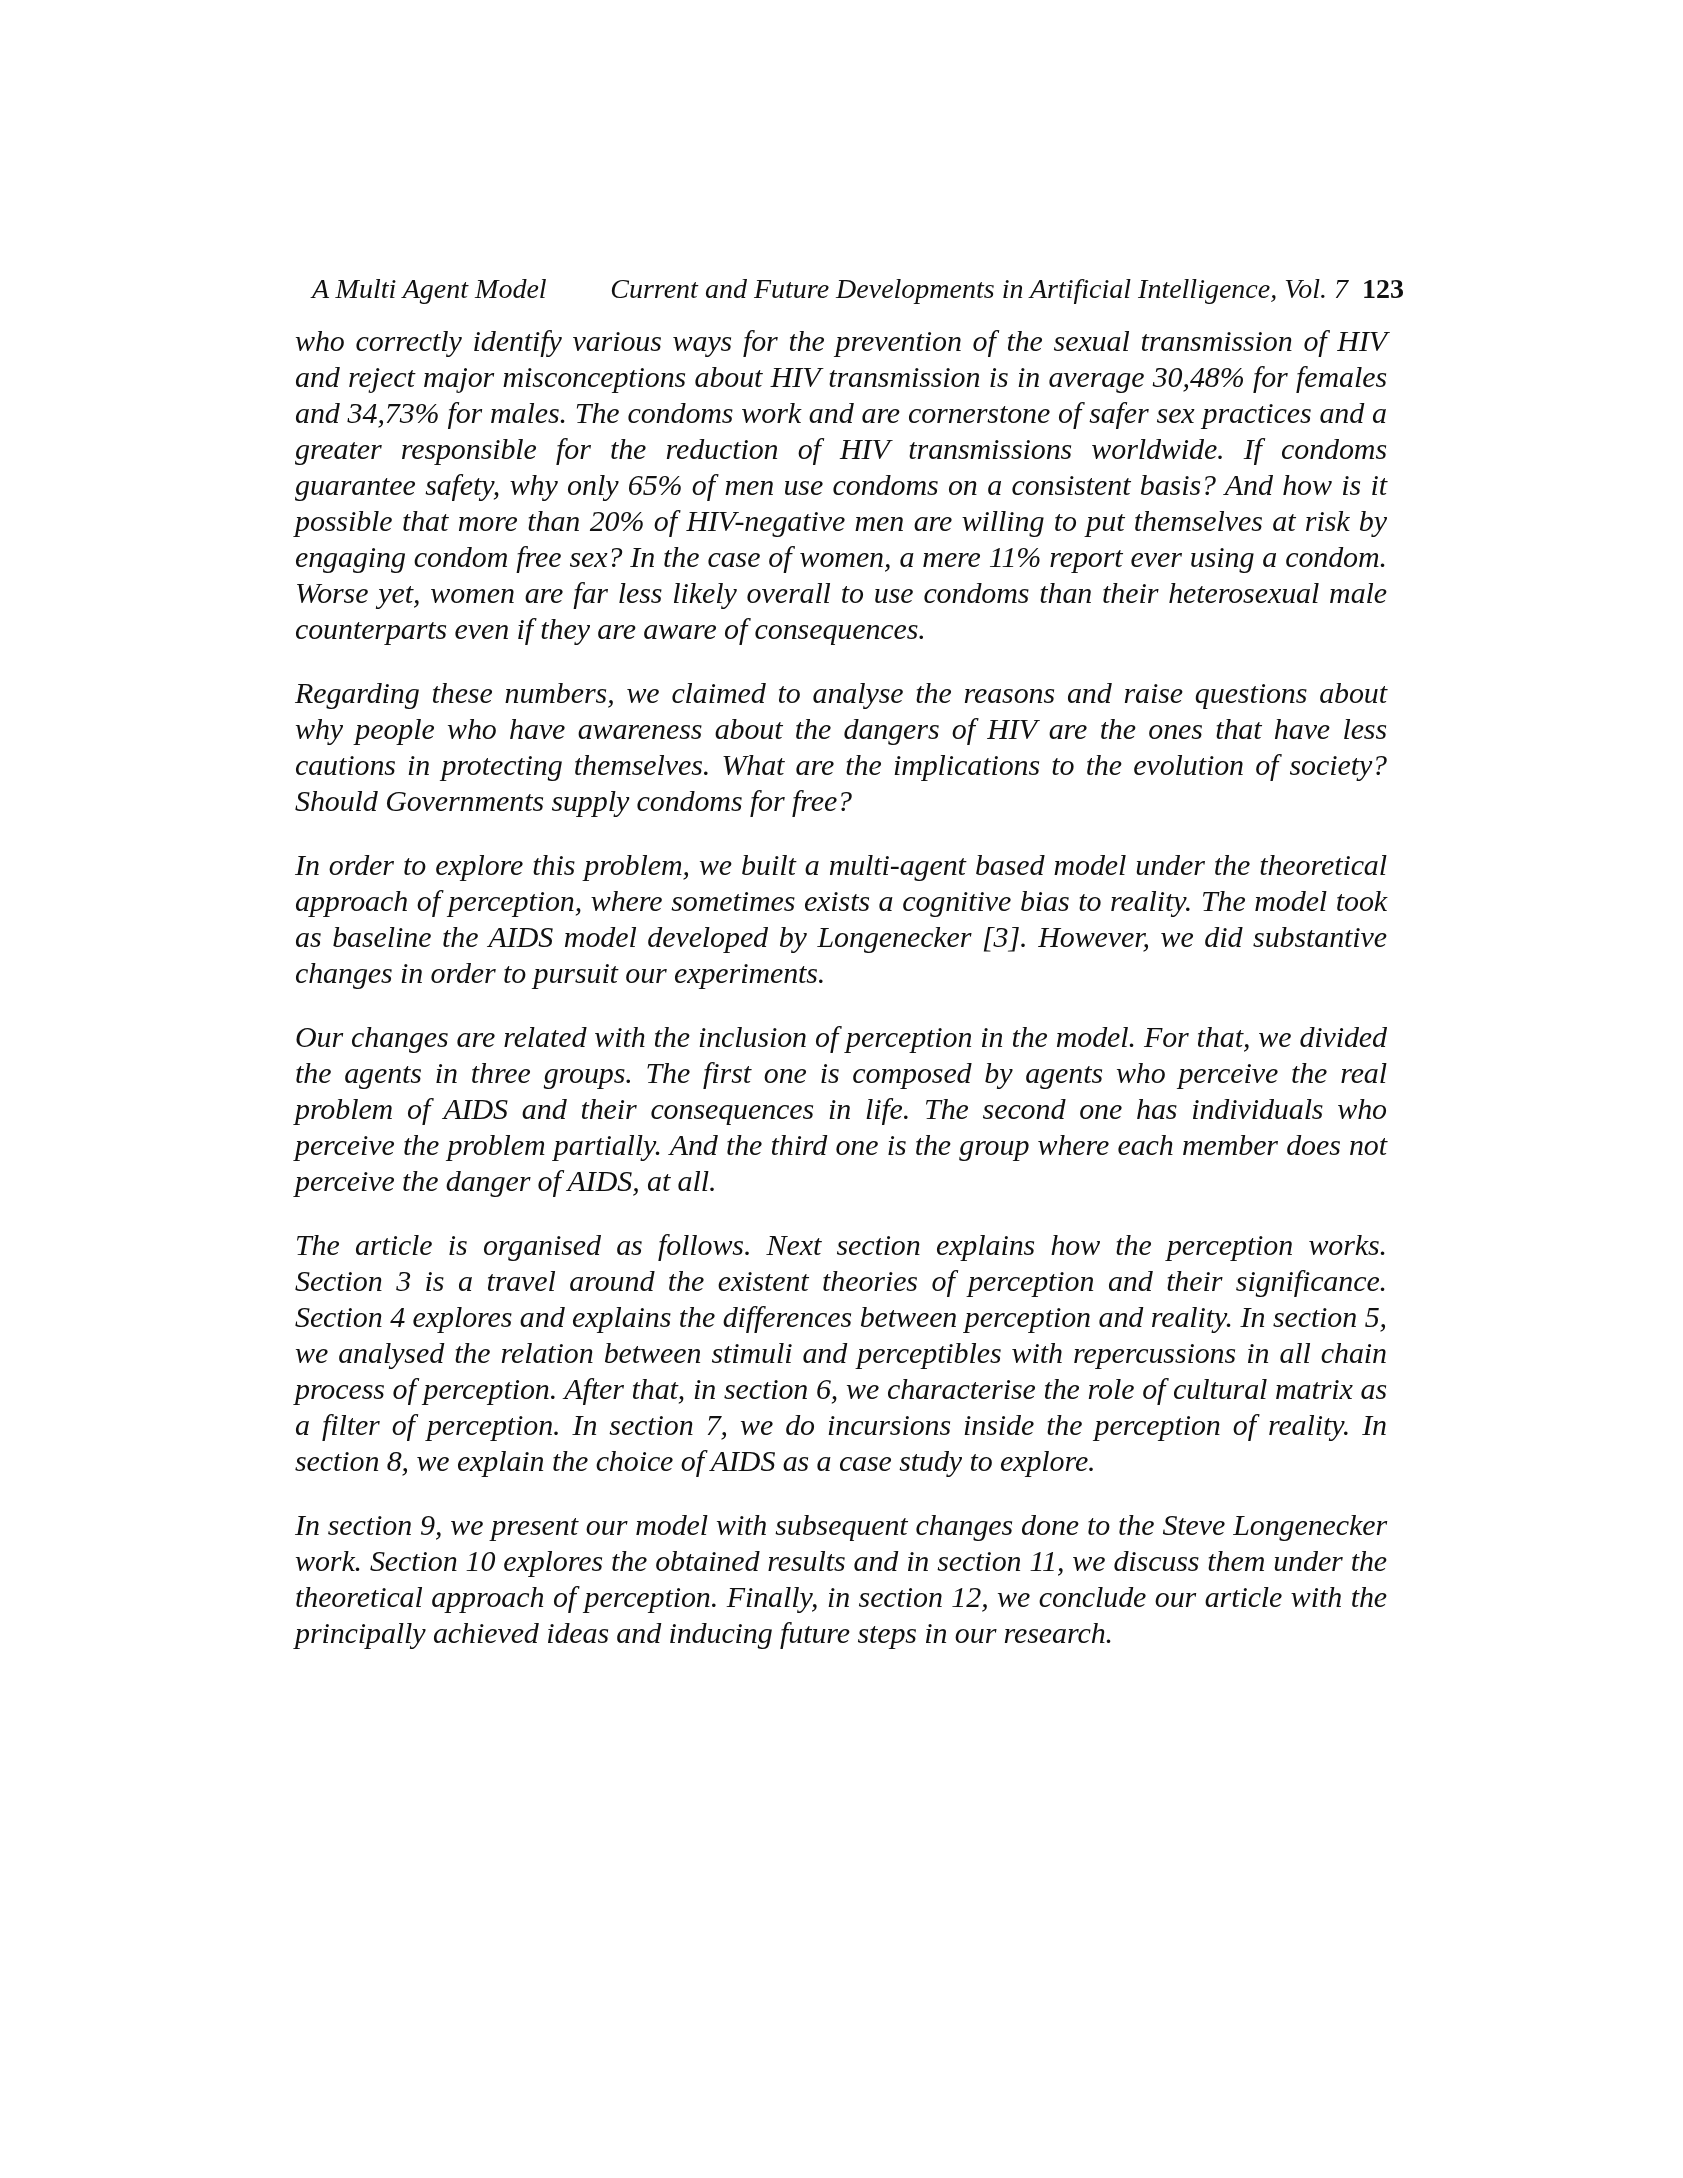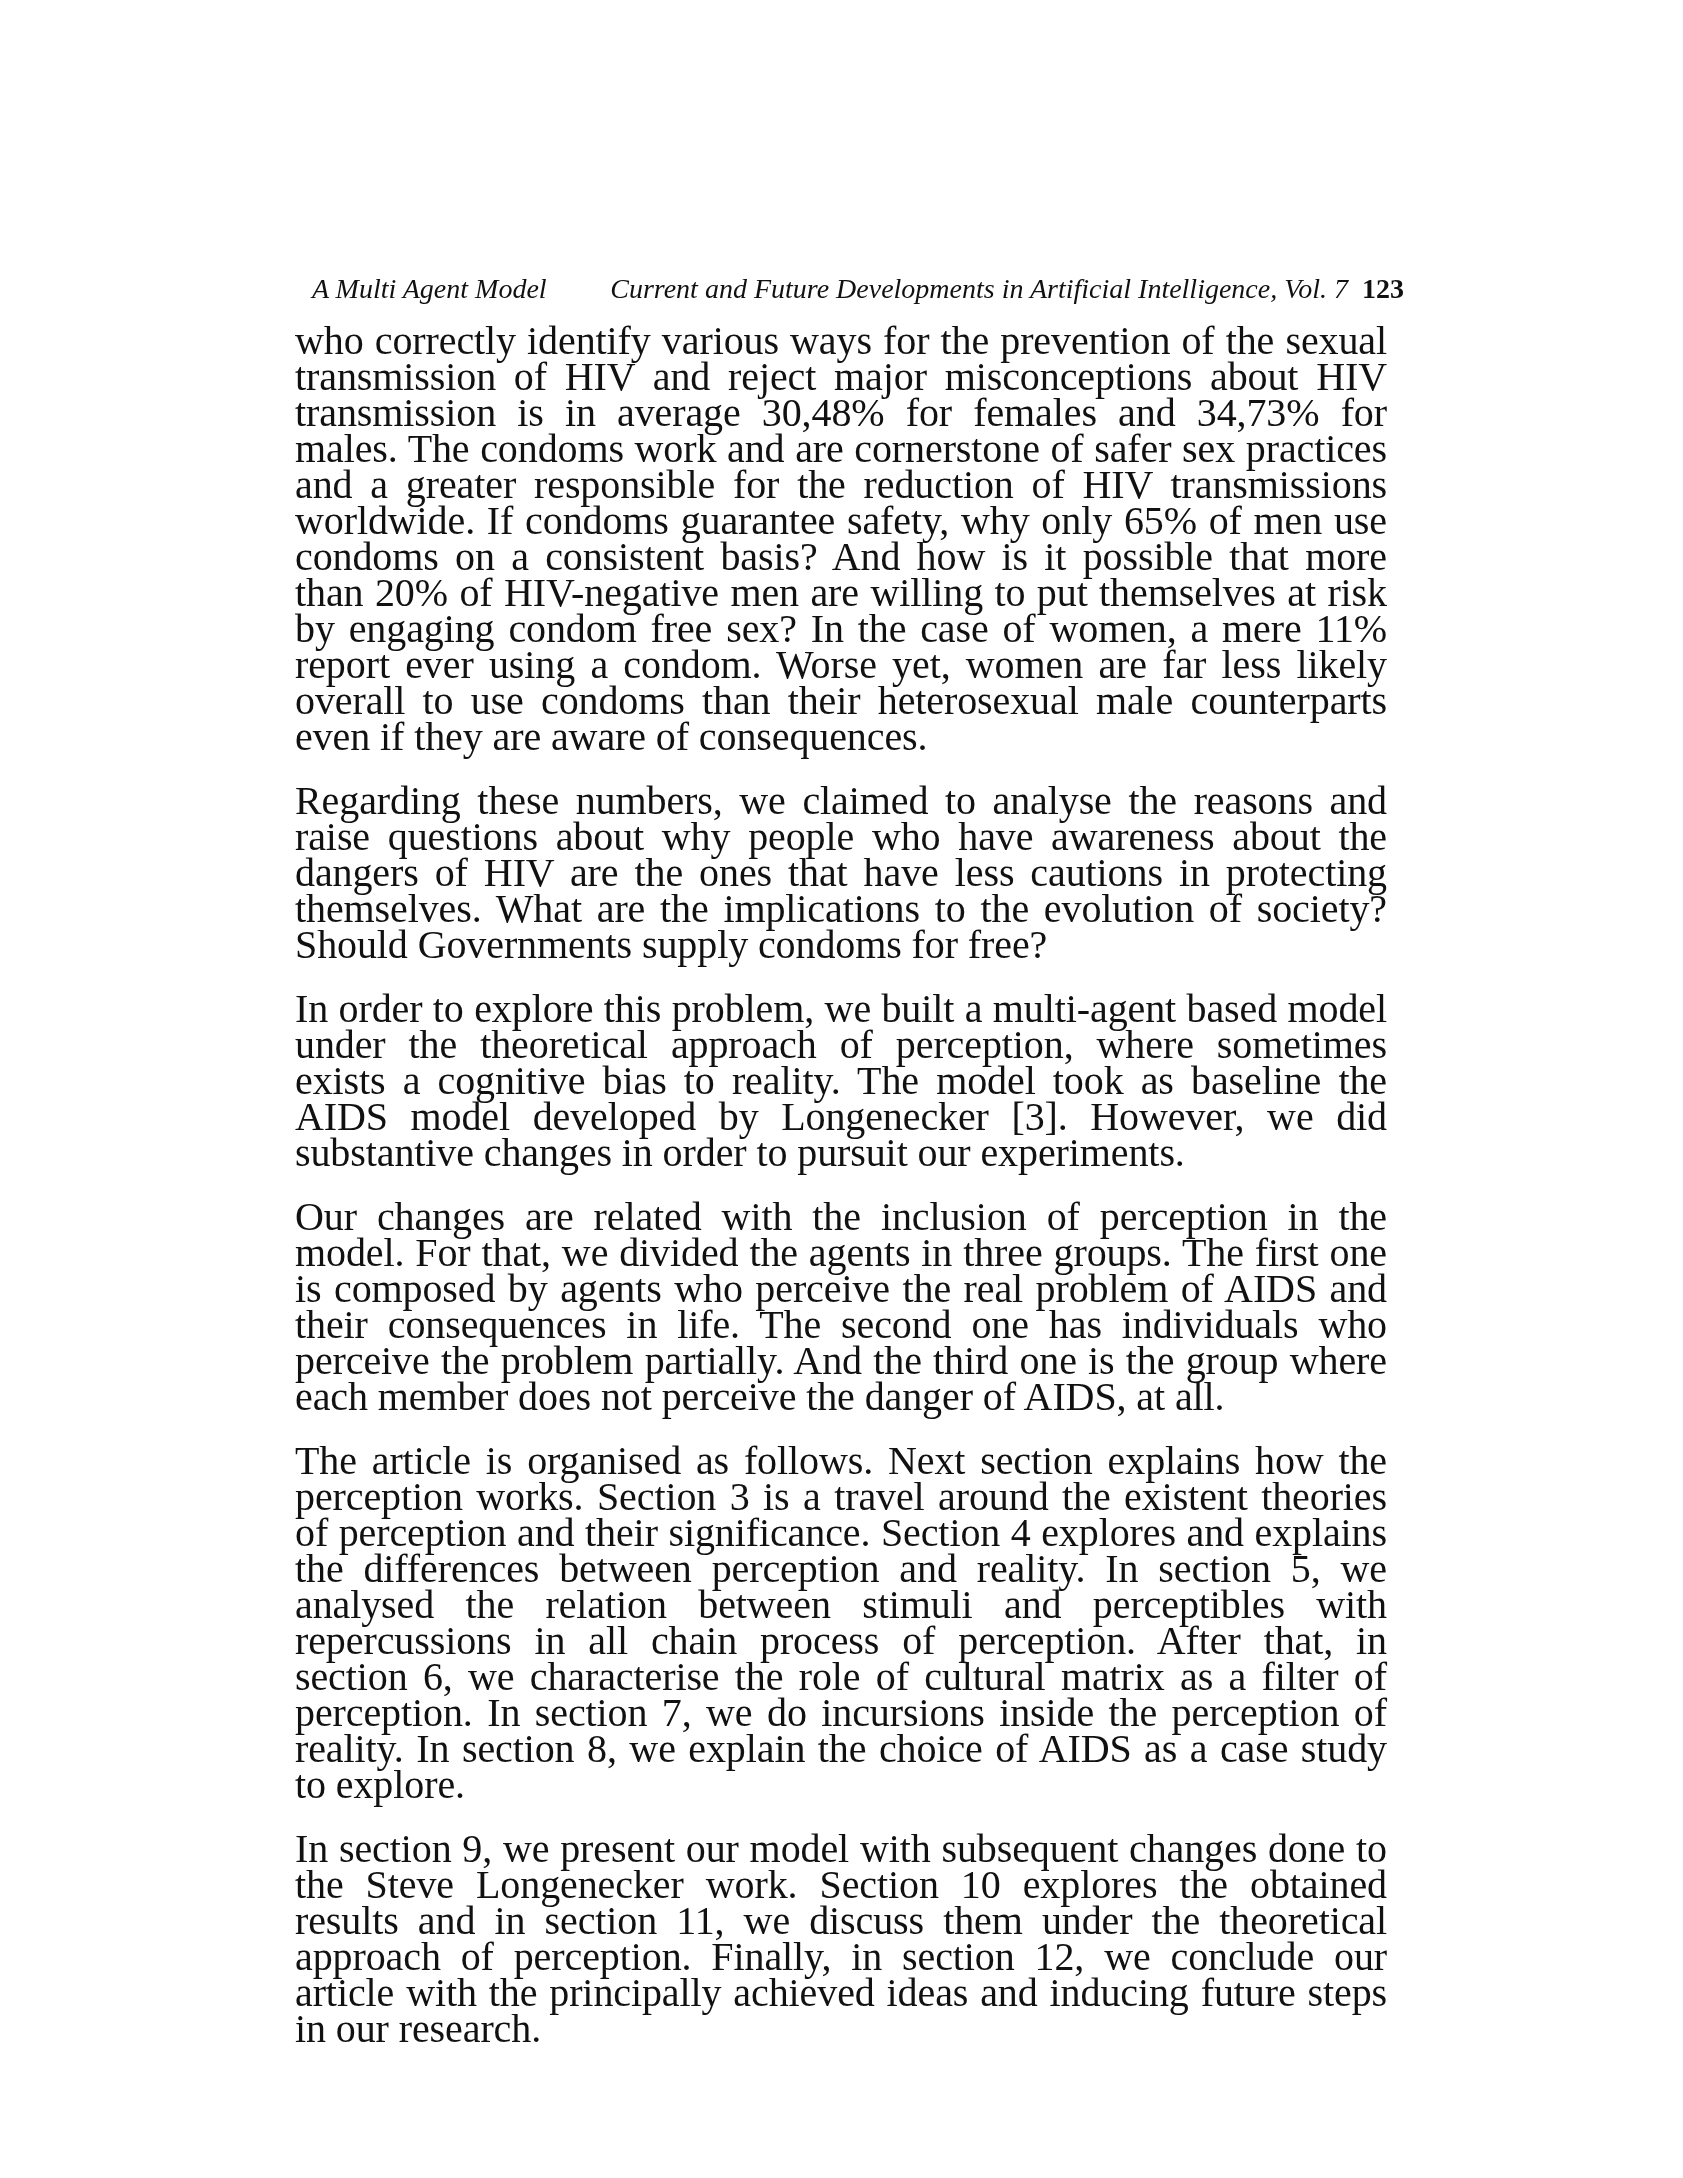--- a/index.html
+++ b/index.html
@@ -44,24 +44,25 @@
       text-align: right;
     }
     .body-text {
       position: absolute;
       left: 295px;
       top: 323px;
       width: 1092px;
     }
     .para {
       margin: 0 0 28px 0;
-      font-size: 40px;
+      font-size: 30px;
       line-height: 36px;
       text-align: justify;
       letter-spacing: -0.1px;
+      font-style: italic;
     }
   </style>
 </head>
 <body>
 
 <div class="page-header">
   <span class="header-left">A Multi Agent Model</span>
   <span class="header-right"><span>Current and Future Developments in Artificial Intelligence, Vol. 7</span><span class="page-number">123</span></span>
 </div>
 

